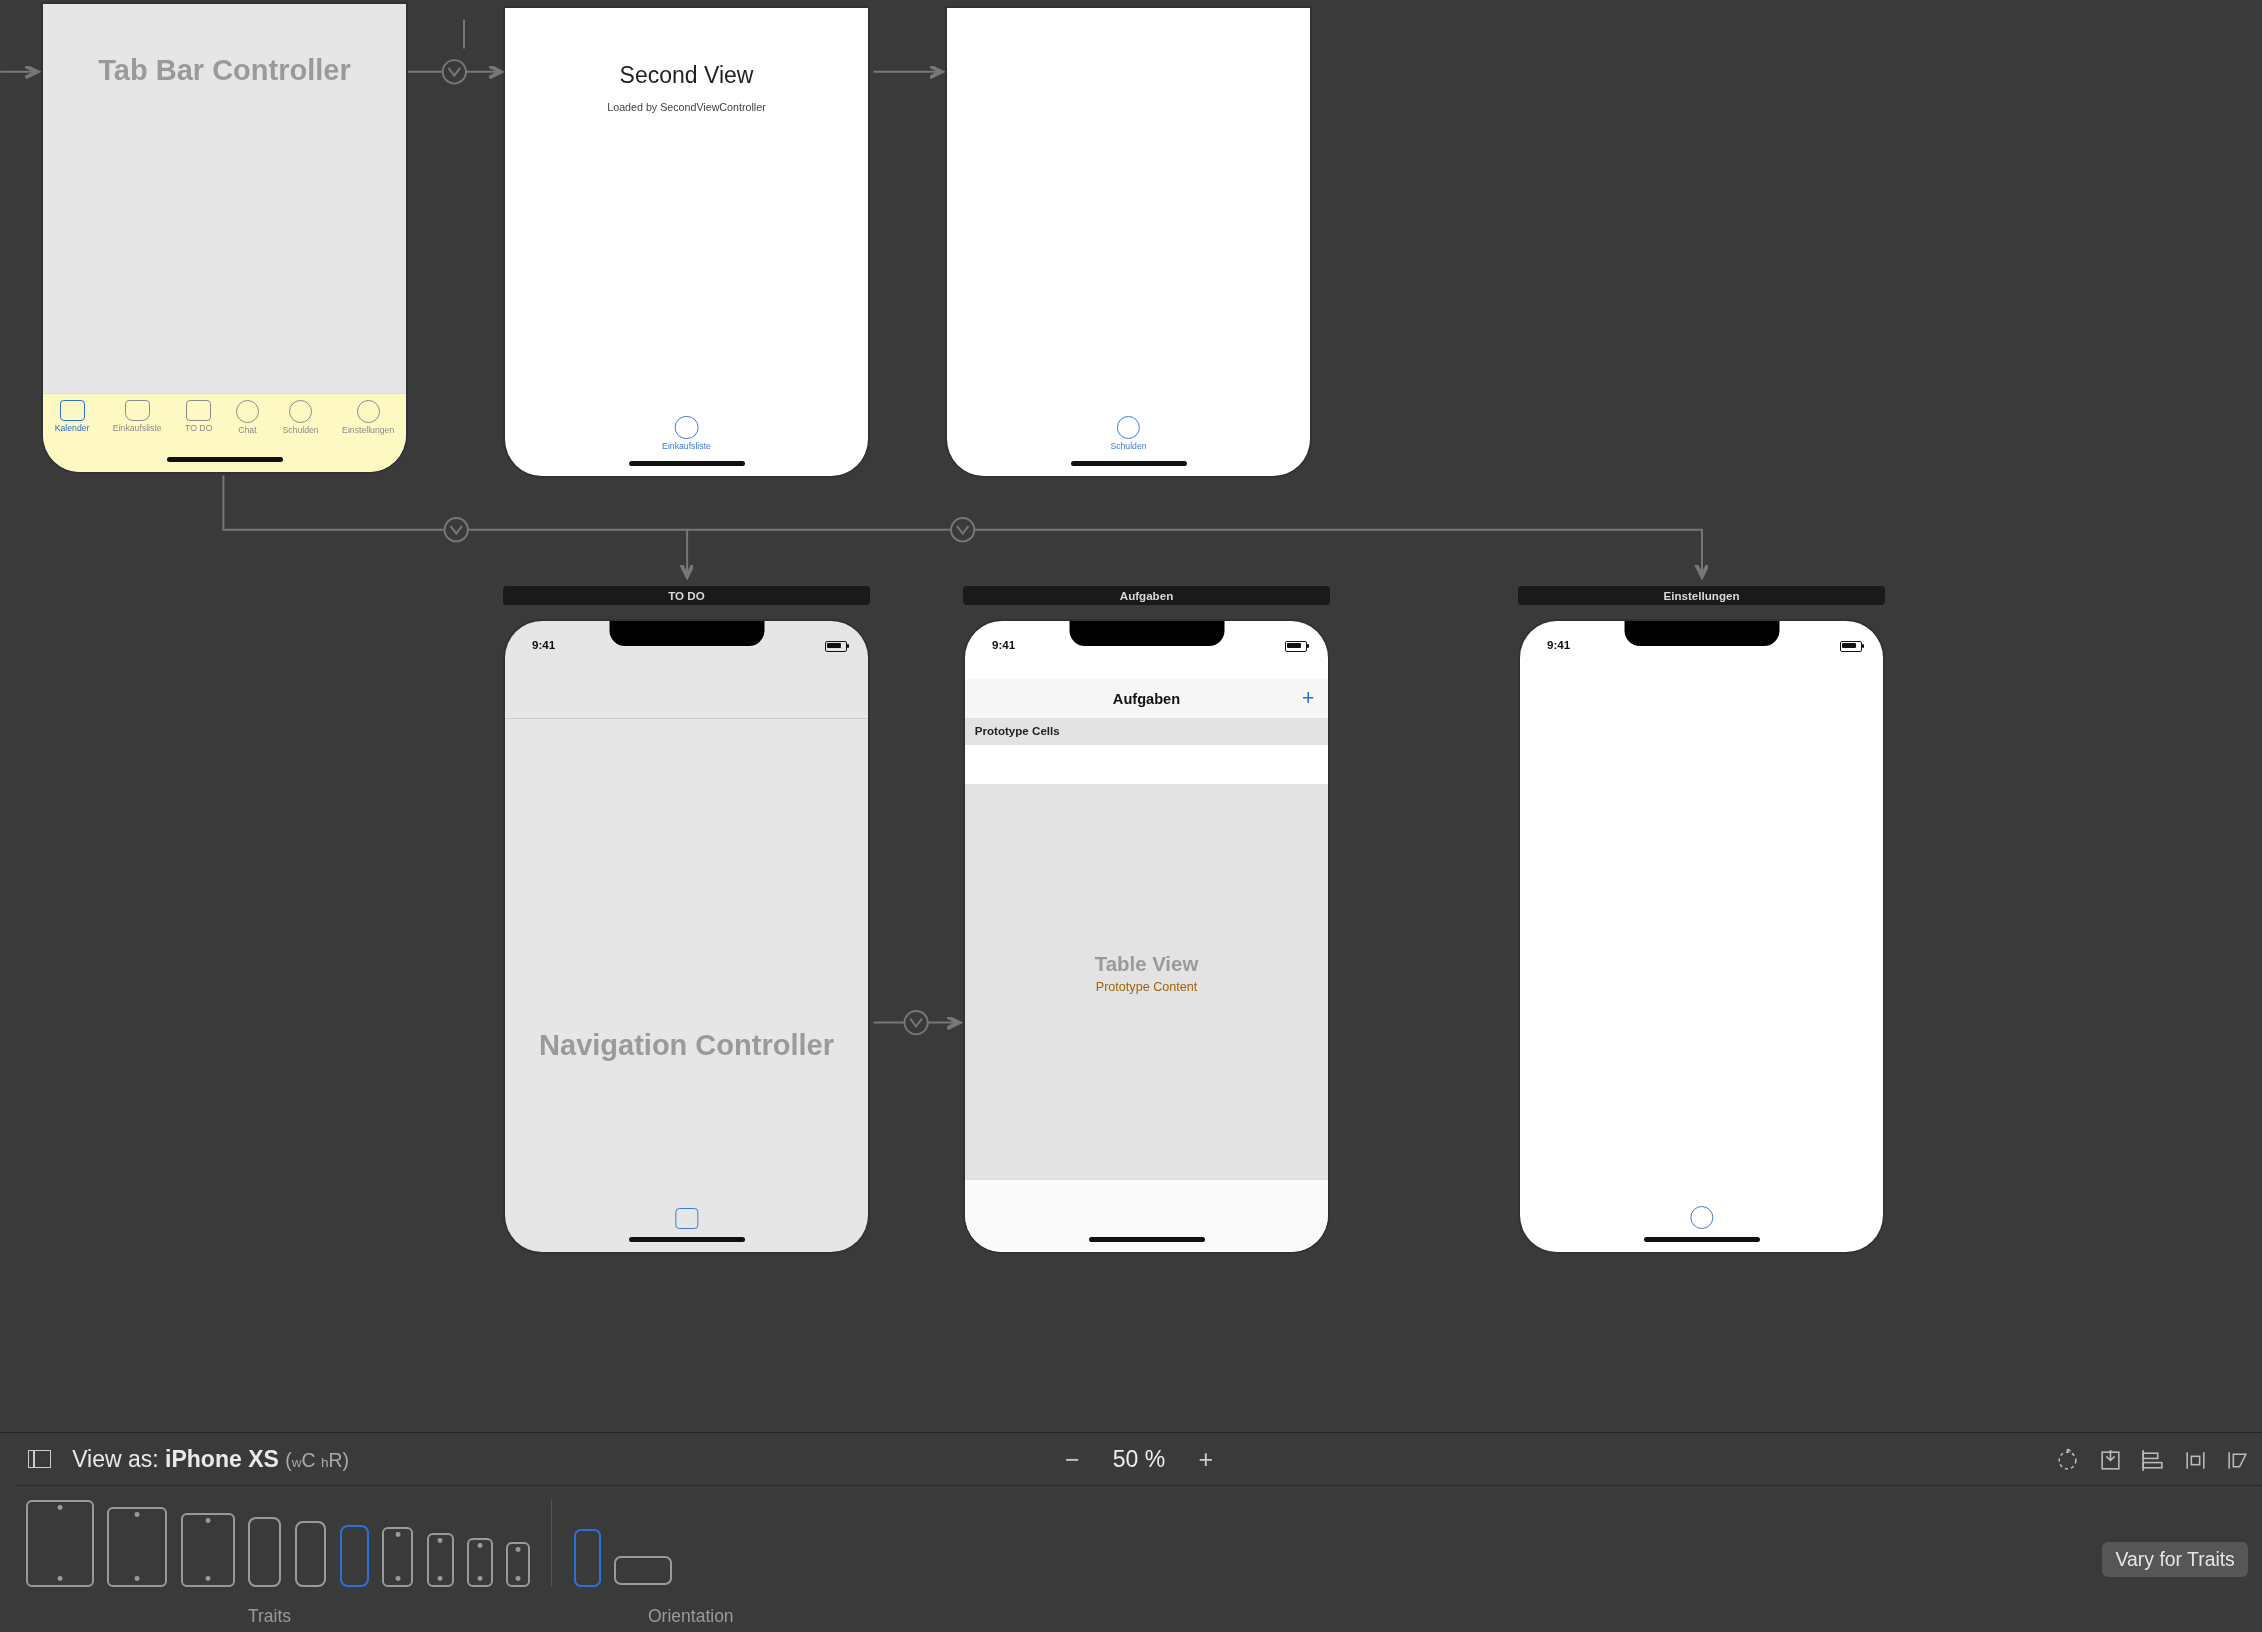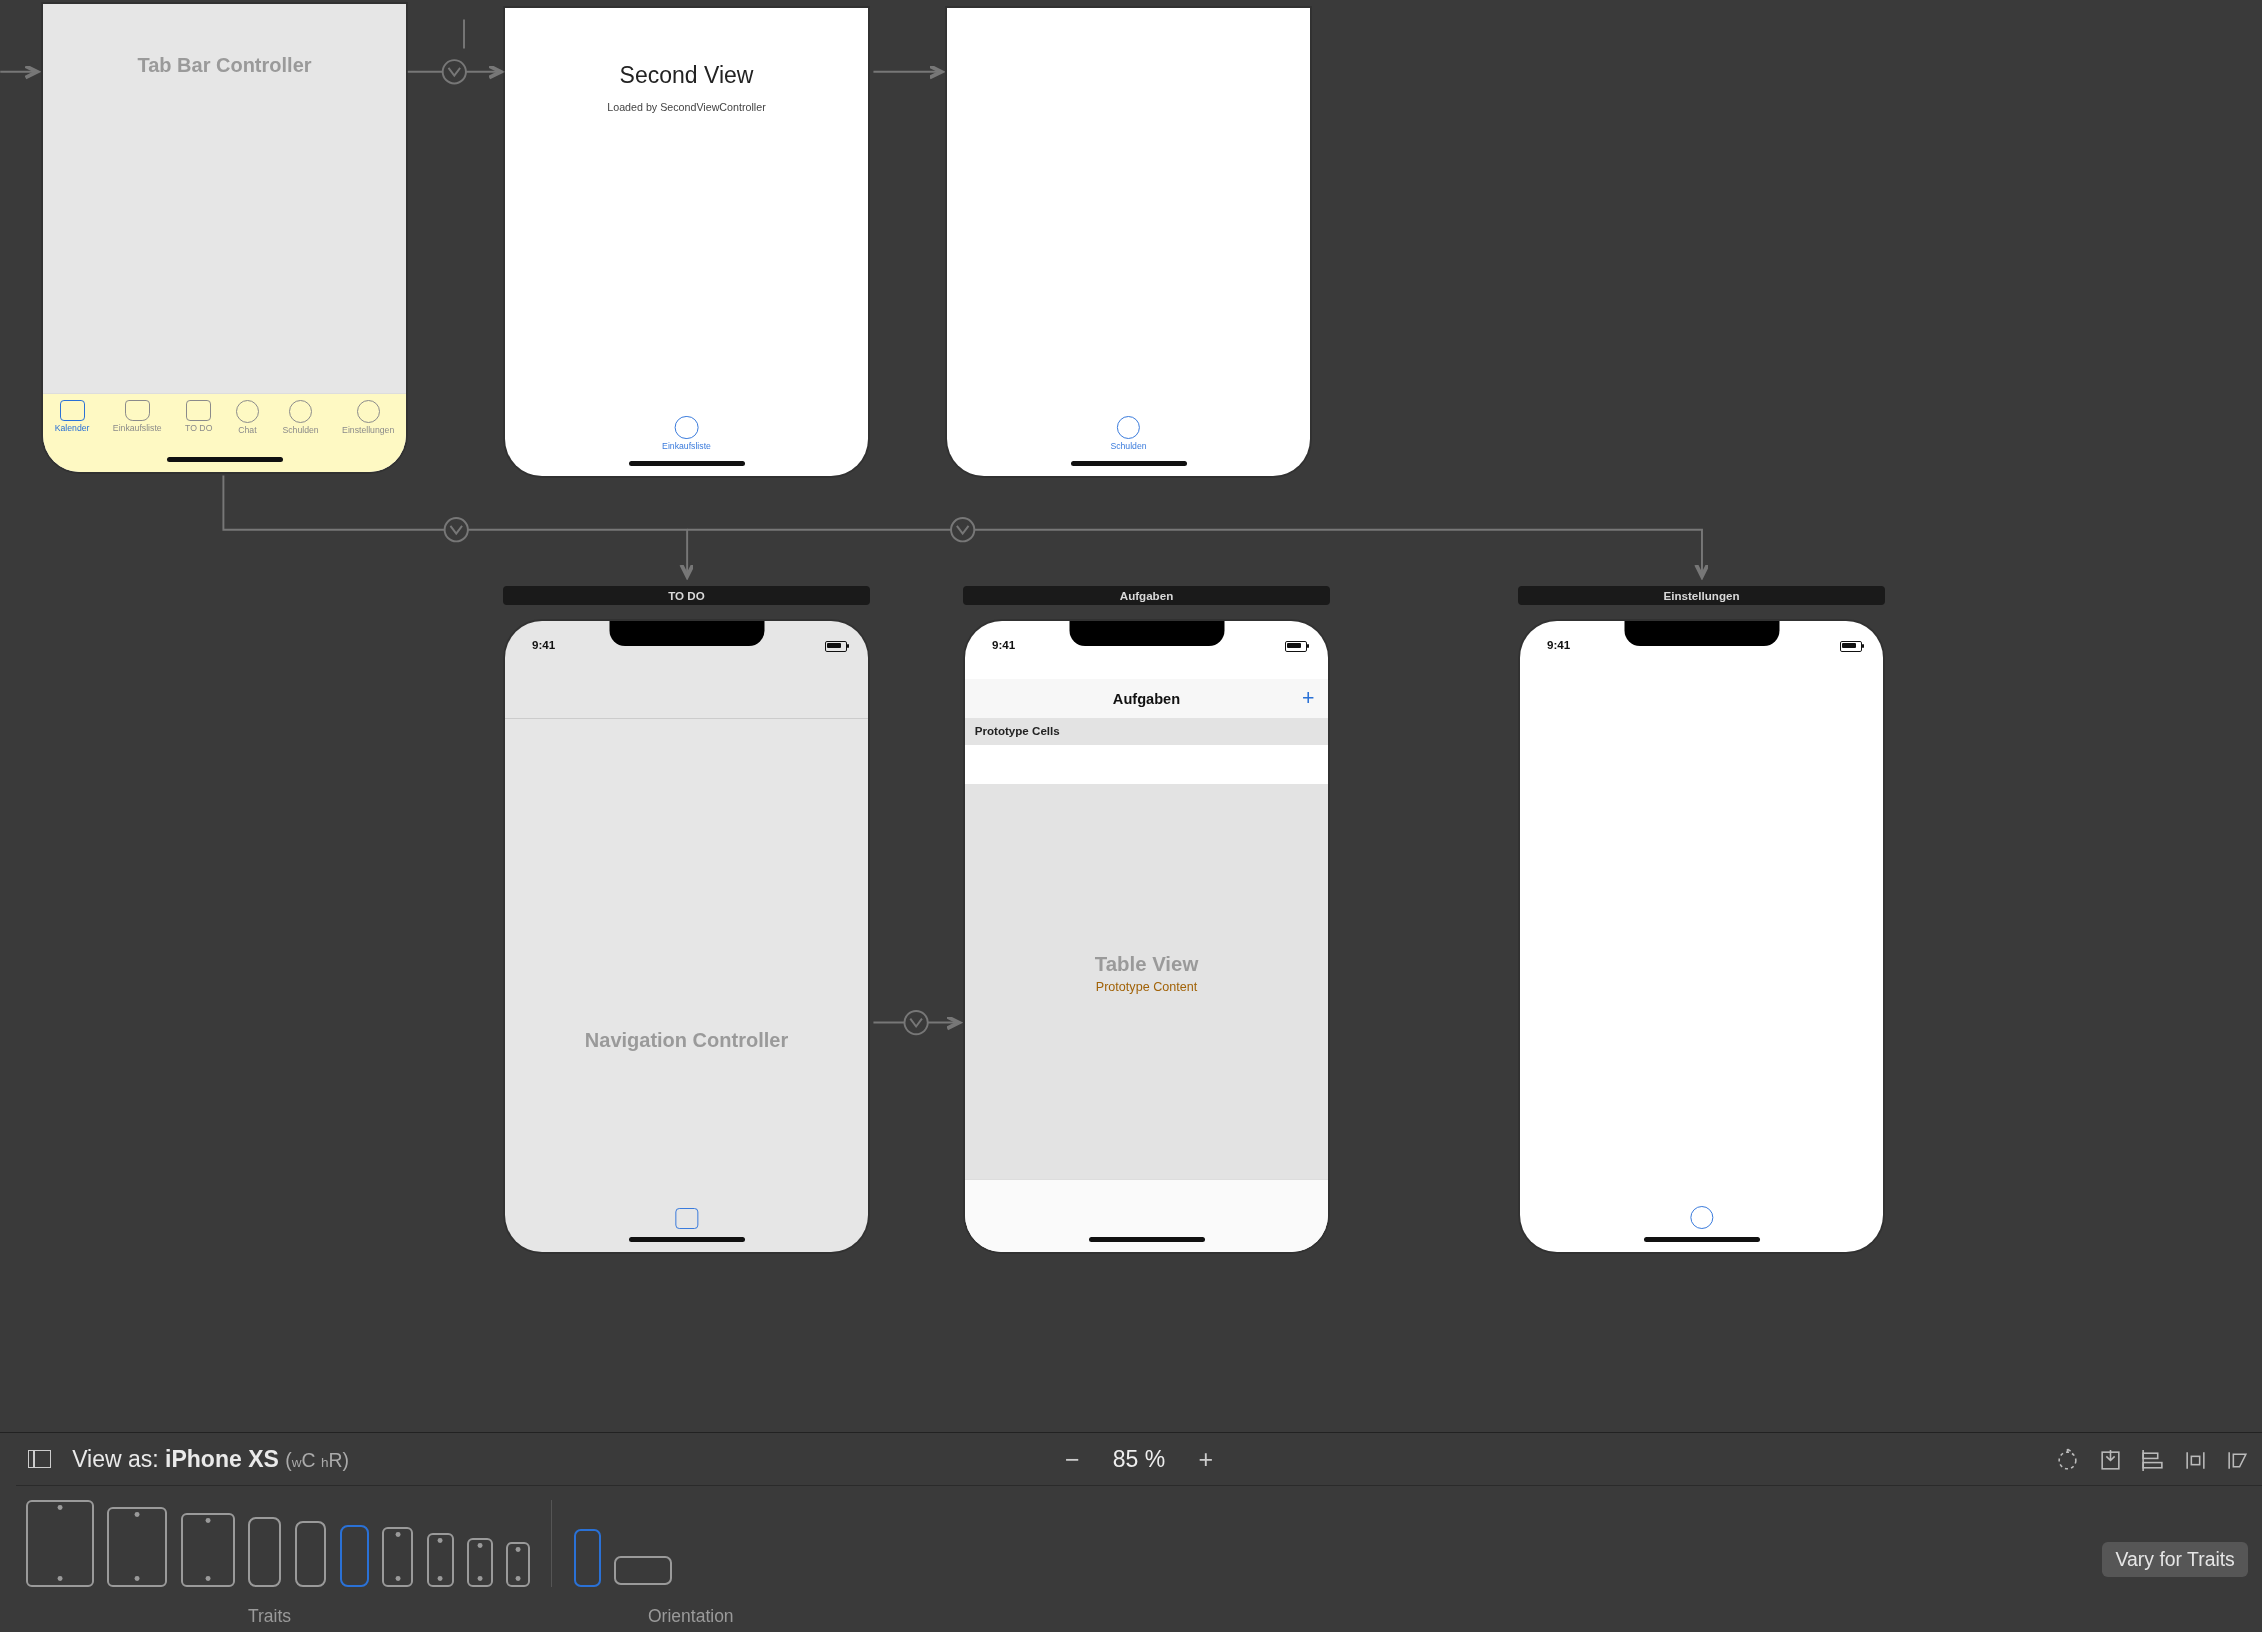--- a/index.html
+++ b/index.html
@@ -73,21 +73,21 @@
   top: 0; left: 50%;
   transform: translateX(-50%);
   width: 155px; height: 25px;
   background: #000;
   border-bottom-left-radius: 15.5px;
   border-bottom-right-radius: 15.5px;
 }
 
 
 .big-label {
-  font-size: 20px;
+  font-size: 29px;
   font-weight: 600;
   color: #9a9a9a;
 }
 .big-center {
   position: absolute;
   left: 0; right: 0;
   text-align: center;
 }
 
 
@@ -445,21 +445,21 @@
 <div class="bottombar">
   <div class="bb-row1">
     <div class="bb-panel-icon"></div>
     <div class="bb-viewas">
       <span>View as: </span><span style="font-weight:600">iPhone XS</span>
       <span class="trait">(<span class="small">w</span><span>C </span><span class="small">h</span><span>R</span>)</span>
     </div>
 
     <div class="zoom-group">
       <span class="zoom-btn">−</span>
-      <span>85 %</span>
+      <span>50 %</span>
       <span class="zoom-btn">+</span>
     </div>
 
     <div class="right-icons">
       <div class="ri"><svg viewBox="0 0 24 24">
             <circle cx="12" cy="12" r="8" stroke-dasharray="3 3"></circle>
             <path d="M12 4 L12 1 M15 3 L12 1"></path>
           </svg></div>
       <div class="ri"><svg viewBox="0 0 24 24">
             <rect x="4" y="4" width="16" height="16"></rect>

